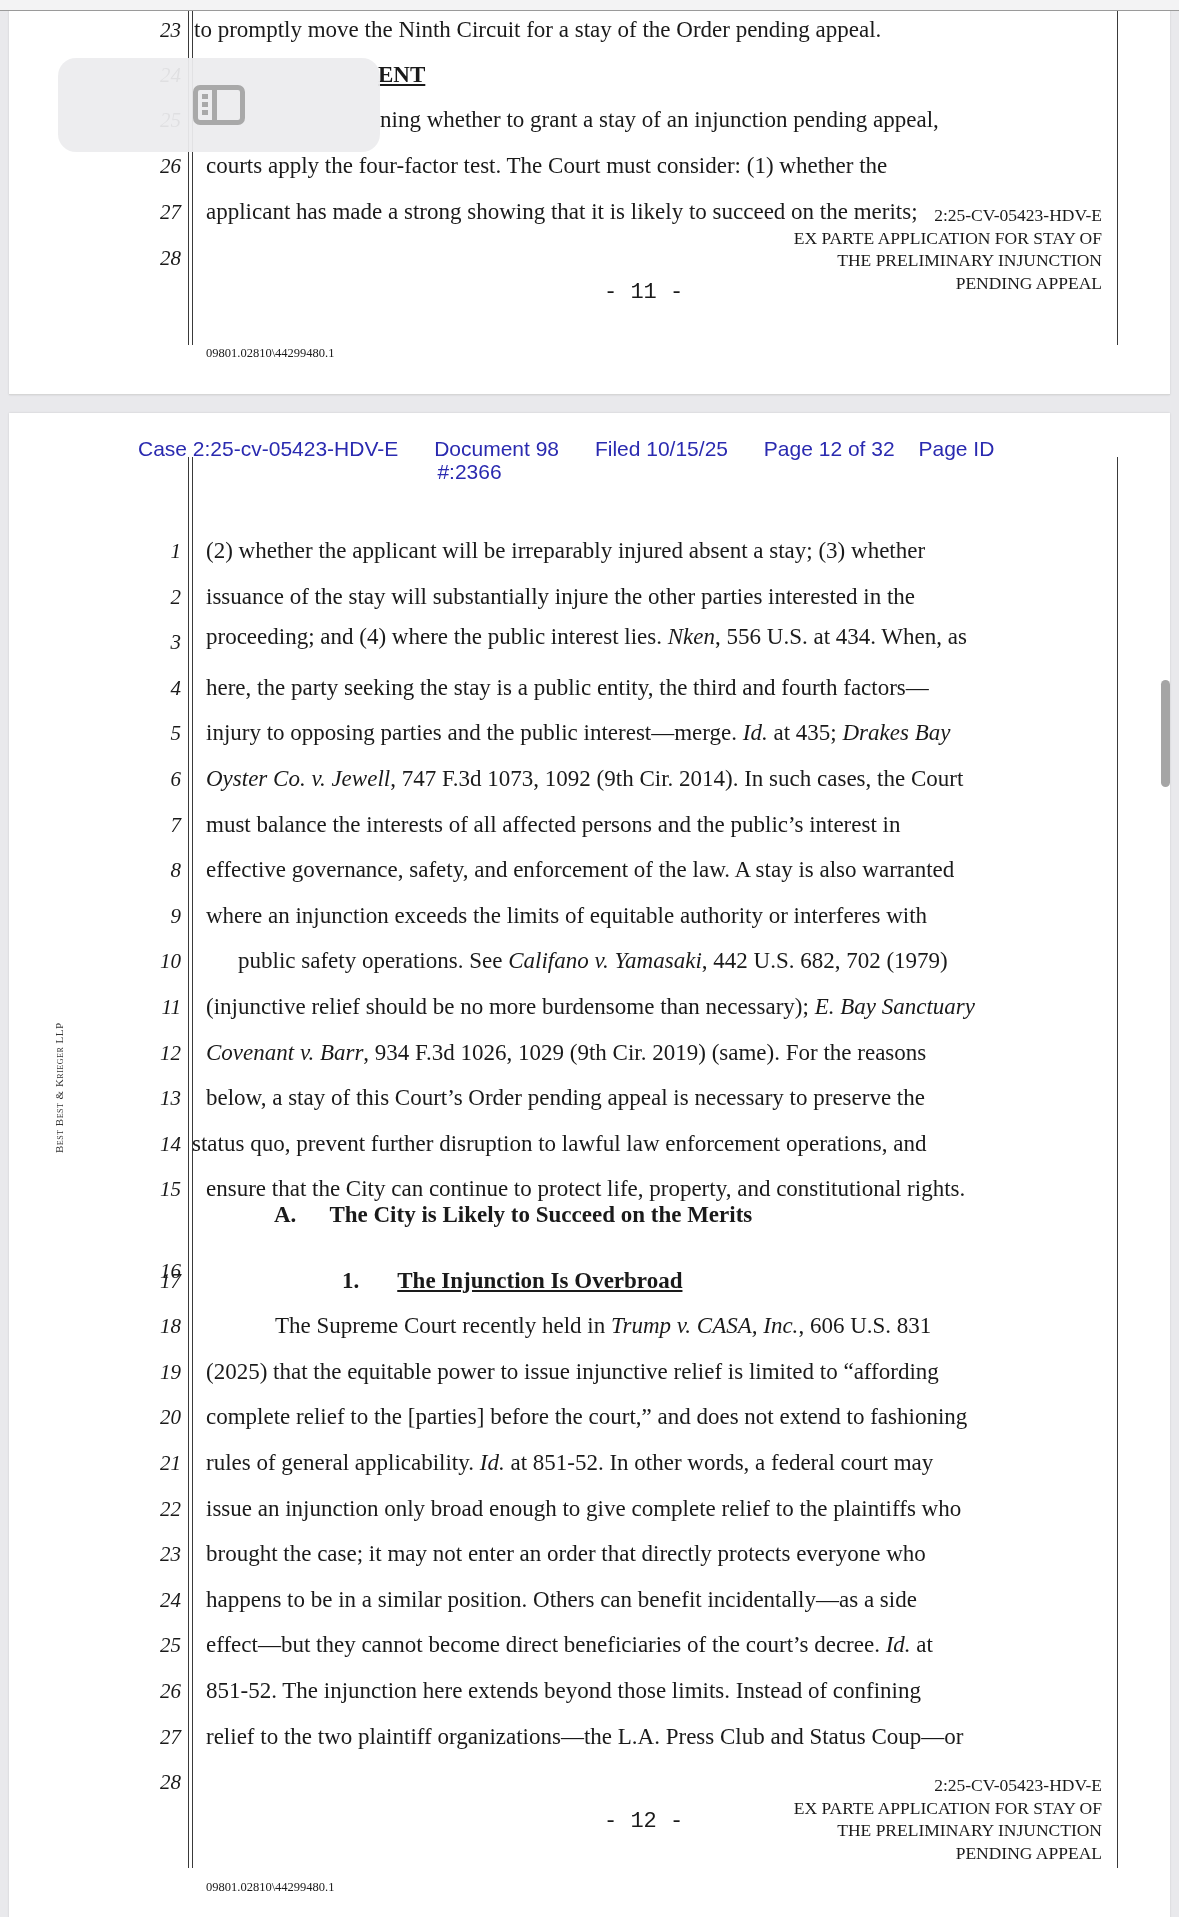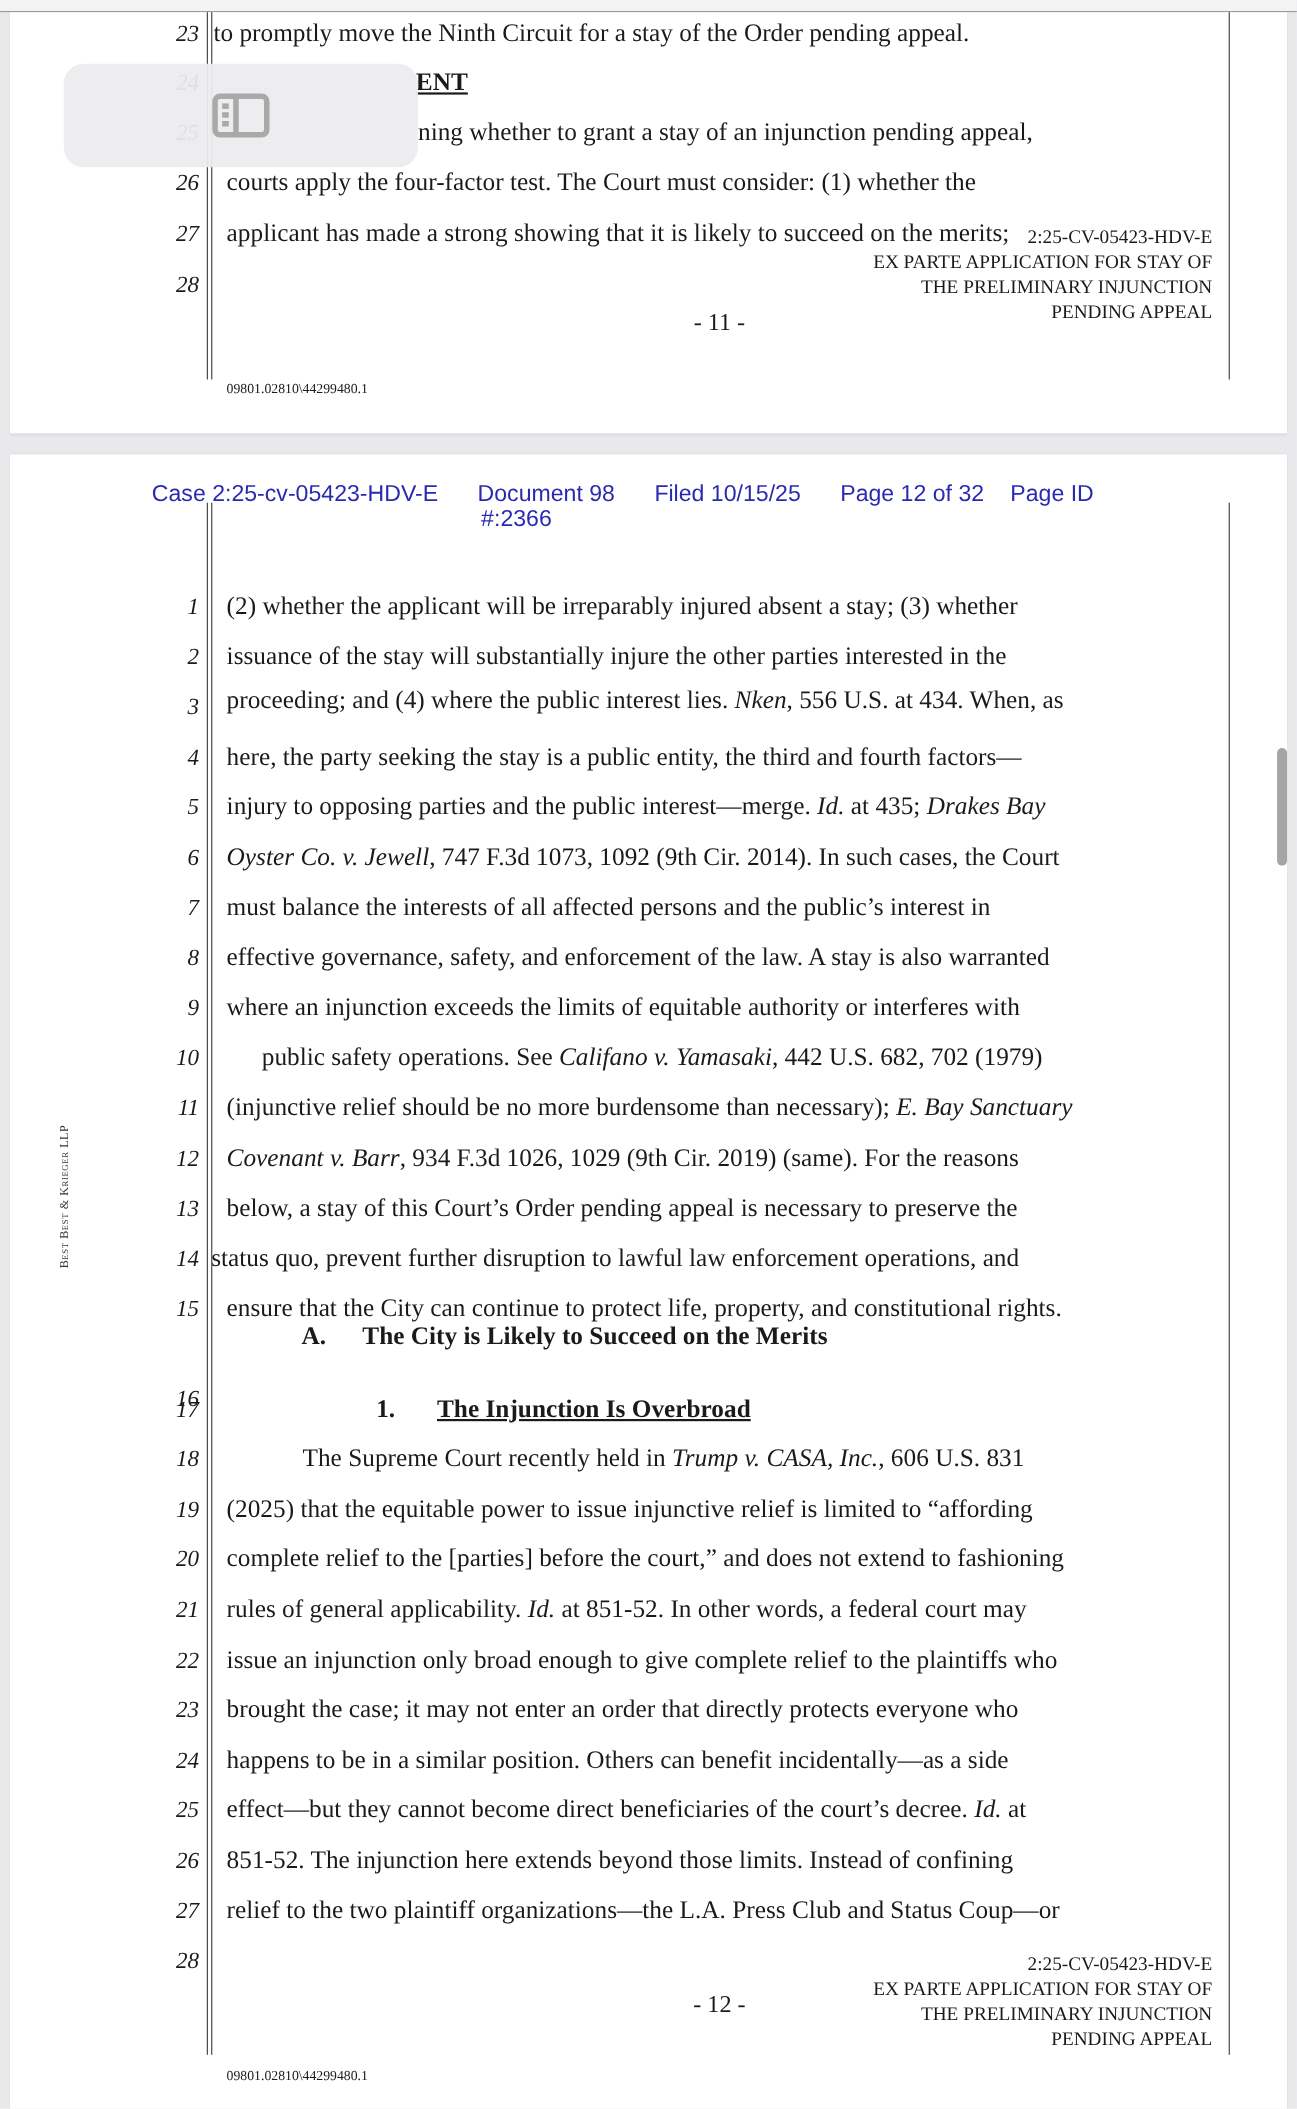--- a/index.html
+++ b/index.html
@@ -19,21 +19,21 @@
   .vline { position: absolute; width: 1px; background: #3a3a3a; }
   .ln {
     position: absolute; width: 60px; text-align: right; font-size: 21px; line-height: 28px; font-style: italic;
   }
   .tx {
     position: absolute; font-size: 23px; line-height: 28px; white-space: nowrap;
   }
   .tx i { font-style: italic; }
   .heading-u { font-weight: bold; text-decoration: underline; }
   .heading-b { font-weight: bold; }
-  .pnum { position: absolute; font-size: 22px; line-height: 26px; text-align: center; width: 100px; }
+  .pnum { position: absolute; font-size: 22px; line-height: 26px; width: 100px; font-family: Liberation Mono, monospace; }
   .footer-right { position: absolute; right: 68px; text-align: right; font-size: 17.5px; line-height: 22.6px; }
   .docid { position: absolute; font-size: 12.5px; line-height: 14px; }
   .header {
     position: absolute; left: 0; width: 1161px; top: 24px;
     font-family: "Liberation Sans", "DejaVu Sans", sans-serif; color: #2a2ab0; font-size: 21px; line-height: 23px;
   }
   .header .row1 { position: absolute; left: 129px; top: 0; white-space: nowrap; }
   .header .row1 span { margin-right: 30px; }
   .header .row2 { position: absolute; left: 0; width: 1161px; text-align: center; top: 23px; padding-right: 240px; box-sizing: border-box; }
   .firmname {

